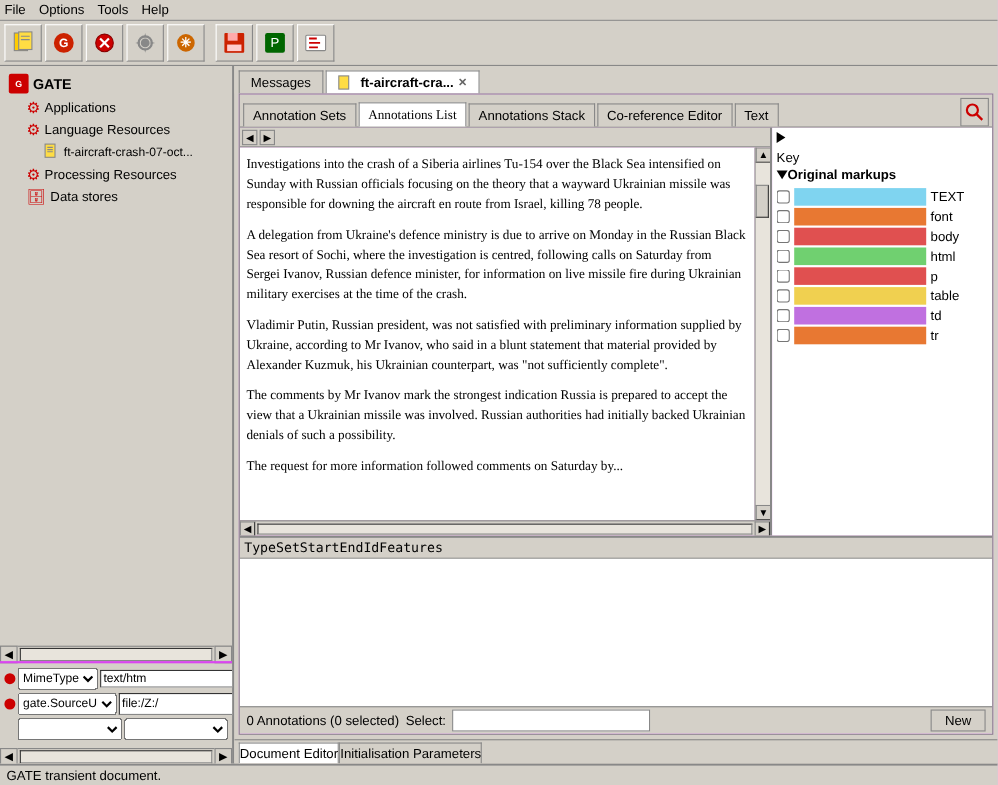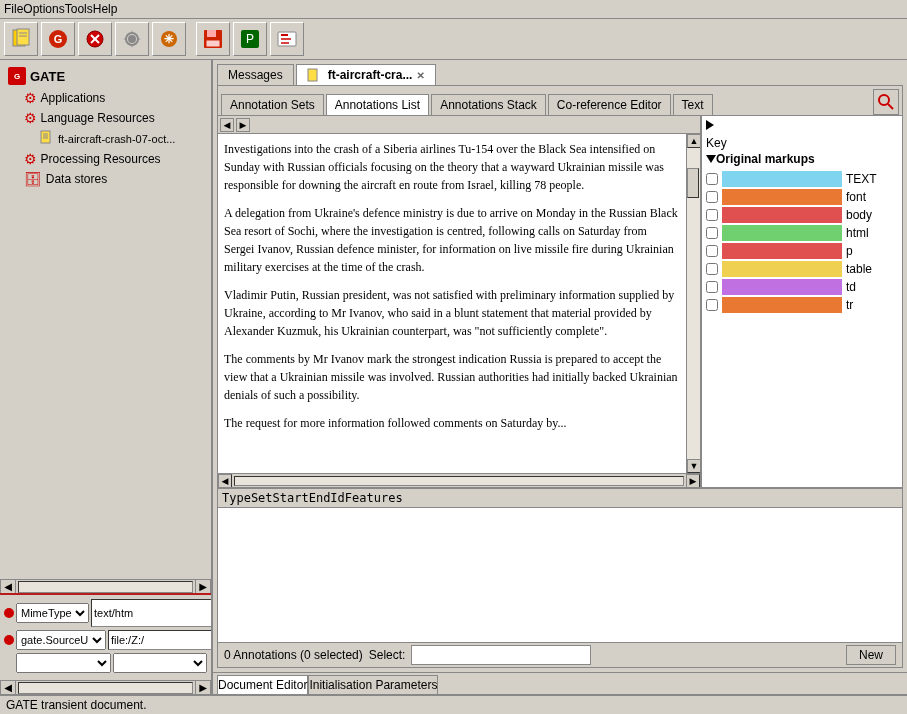--- a/index.html
+++ b/index.html
@@ -1,58 +1,58 @@
 <!DOCTYPE html>
 <html><head>
   <meta charset="utf-8">
   <style>
     * { box-sizing: border-box; margin: 0; padding: 0; }
     body { font-family: Arial, sans-serif; font-size: 12px; background: #d4d0c8; overflow: hidden; width: 907px; height: 714px; }
 
     
-    .menubar { background: #d4d0c8; padding: 2px 4px; display: flex; border-bottom: 1px solid #888; }
+    .menubar { background: #d4d0c8; padding: 2px 4px; display: flex; gap: 12px; border-bottom: 1px solid #888; }
     .menubar span { cursor: pointer; font-size: 12px; }
 
     
     .toolbar { background: #d4d0c8; padding: 3px 4px; display: flex; gap: 3px; border-bottom: 1px solid #888; align-items: center; }
     .toolbar-btn { width: 34px; height: 34px; background: #d4d0c8; border: 1px solid #888; border-top-color: #fff; border-left-color: #fff; display: flex; align-items: center; justify-content: center; cursor: pointer; font-size: 14px; }
     .toolbar-sep { width: 4px; }
 
     
     .main-layout { display: flex; height: calc(714px - 60px - 20px); }
 
     
     .sidebar { width: 213px; background: #d4d0c8; border-right: 2px solid #888; display: flex; flex-direction: column; overflow: hidden; }
     .sidebar-tree { flex: 1; overflow-y: auto; padding: 4px; }
     .tree-item { display: flex; align-items: center; padding: 2px 4px; cursor: pointer; }
     .tree-root { font-weight: bold; font-size: 13px; padding: 3px 4px; display: flex; align-items: center; gap: 4px; }
     .tree-child { padding-left: 20px; }
     .tree-grandchild { padding-left: 36px; }
-    .sidebar-bottom { border-top: 2px solid #b91c1c; padding: 4px; }
+    .sidebar-bottom { border-top: 2px solid #d946ef; padding: 4px; }
     .sidebar-row { display: flex; align-items: center; gap: 2px; margin-bottom: 3px; }
     .sidebar-row select { flex: 1; font-size: 11px; height: 20px; }
     .sidebar-row input { flex: 1; font-size: 11px; height: 20px; border: 1px inset #888; background: white; padding: 0 2px; }
     .small-btn { width: 16px; height: 16px; background: #d4d0c8; border: 1px solid #888; font-size: 10px; cursor: pointer; display: flex; align-items: center; justify-content: center; }
 
     
     .content-area { flex: 1; display: flex; flex-direction: column; overflow: hidden; background: #d4d0c8; }
 
     
     .tab-bar { display: flex; padding: 4px 4px 0; gap: 2px; background: #d4d0c8; }
     .tab { padding: 3px 10px; background: #d4d0c8; border: 1px solid #888; border-bottom: none; cursor: pointer; font-size: 12px; display: flex; align-items: center; gap: 4px; }
     .tab.active { background: white; font-weight: bold; }
     .tab .close-x { font-size: 10px; color: #666; }
 
     
     .content-pane { flex: 1; background: #f0abfc; border: 1px solid #888; display: flex; flex-direction: column; overflow: hidden; margin: 0 4px 4px; }
 
     
     .inner-tab-bar { display: flex; background: #d4d0c8; border-bottom: 1px solid #888; gap: 2px; padding: 3px 3px 0; align-items: flex-end; }
     .inner-tab { padding: 3px 8px; background: #d4d0c8; border: 1px solid #888; border-bottom: none; cursor: pointer; font-size: 12px; }
-    .inner-tab.active { background: white; }
+    .inner-tab.active { background: white; font-family: Liberation Serif, serif; }
     .search-icon-btn { width: 26px; height: 26px; background: #d4d0c8; border: 1px solid #888; margin-left: auto; cursor: pointer; display: flex; align-items: center; justify-content: center; }
 
     
     .split-pane { flex: 1; display: flex; overflow: hidden; }
 
     
     .text-area { flex: 1; display: flex; flex-direction: column; border-right: 2px solid #888; overflow: hidden; }
     .text-scroll-area { flex: 1; overflow-y: auto; overflow-x: auto; padding: 6px; font-size: 12px; line-height: 1.5; background: white; font-family: Liberation Serif, serif; }
     .text-scroll-area p { margin-bottom: 10px; }
     .text-toolbar { background: #d4d0c8; border-bottom: 1px solid #888; height: 18px; display: flex; align-items: center; padding: 0 2px; }
@@ -217,21 +217,21 @@
       <div style="flex:1; height:12px; background:#e8e4dc; border:1px inset #888; margin:0 2px;"></div>
       <div class="small-btn">▶</div>
     </div>
 
     <div class="sidebar-bottom">
       <div class="sidebar-row">
         <div style="width:10px; height:10px; background:#cc0000; border-radius:50%; flex-shrink:0;"></div>
         <select style="width:90px; font-size:11px; height:20px;">
           <option>MimeType</option>
         </select>
-        <input type="text" value="text/htm" style="flex: 1 1 0%; font-size: 11px; height: 28px; border: 1px inset rgb(136, 136, 136);">
+        <input type="text" value="text/htm" style="flex: 1 1 0%; font-size: 11px; height: 16px; border: 1px inset rgb(136, 136, 136);">
       </div>
       <div class="sidebar-row">
         <div style="width:10px; height:10px; background:#cc0000; border-radius:50%; flex-shrink:0;"></div>
         <select style="width:90px; font-size:11px; height:20px;">
           <option>gate.SourceURL</option>
         </select>
         <input type="text" value="file:/Z:/" style="flex: 1 1 0%; font-size: 11px; height: 20px; border: 1px inset rgb(136, 136, 136);">
       </div>
       <div class="sidebar-row">
         <div style="width:10px; height:10px; flex-shrink:0;"></div>

